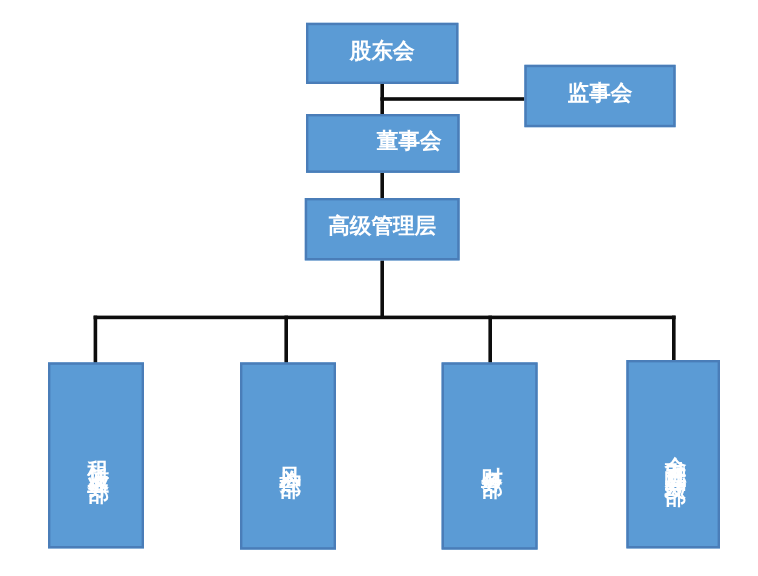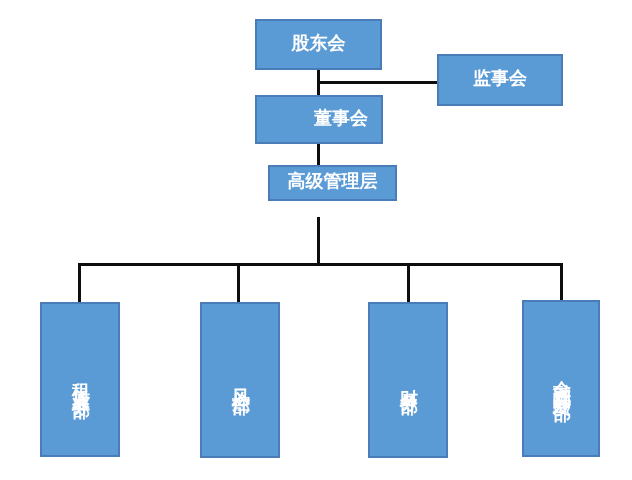--- a/index.html
+++ b/index.html
@@ -39,21 +39,21 @@
     line-height: 1;
   }
   .line {
     position: absolute;
     background: var(--connector, #0d0d0d);
   }
   
   #n-shareholders { left: 255px; top: 19px;  width: 127px; height: 51px; }
   #n-supervisory  { left: 437px; top: 54px;  width: 126px; height: 52px; }
   #n-board        { left: 255px; top: 95px;  width: 128px; height: 49px; padding-left: 44px; }
-  #n-senior       { left: 268px; top: 165px; width: 129px; height: 36px; }
+  #n-senior       { left: 254px; top: 165px; width: 129px; height: 52px; }
   #n-leasing      { left: 40px;  top: 302px; width: 80px;  height: 155px; }
   #n-risk         { left: 200px; top: 302px; width: 80px;  height: 156px; }
   #n-finance      { left: 368px; top: 302px; width: 80px;  height: 156px; }
   #n-product      { left: 522px; top: 300px; width: 78px;  height: 157px; }
   
   #c-v1  { left: 317px; top: 70px;  width: 3px;   height: 26px; }
   #c-h1  { left: 317px; top: 81px;  width: 120px; height: 3px;  }
   #c-v2  { left: 317px; top: 144px; width: 3px;   height: 22px; }
   #c-v3  { left: 317px; top: 217px; width: 3px;   height: 48px; }
   #c-bus { left: 78px;  top: 263px; width: 485px; height: 3px;  }

